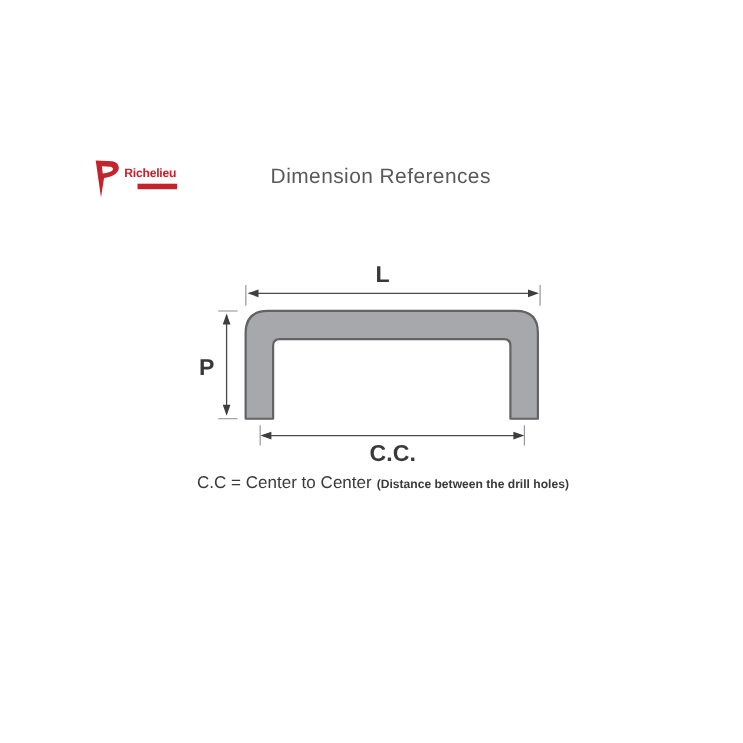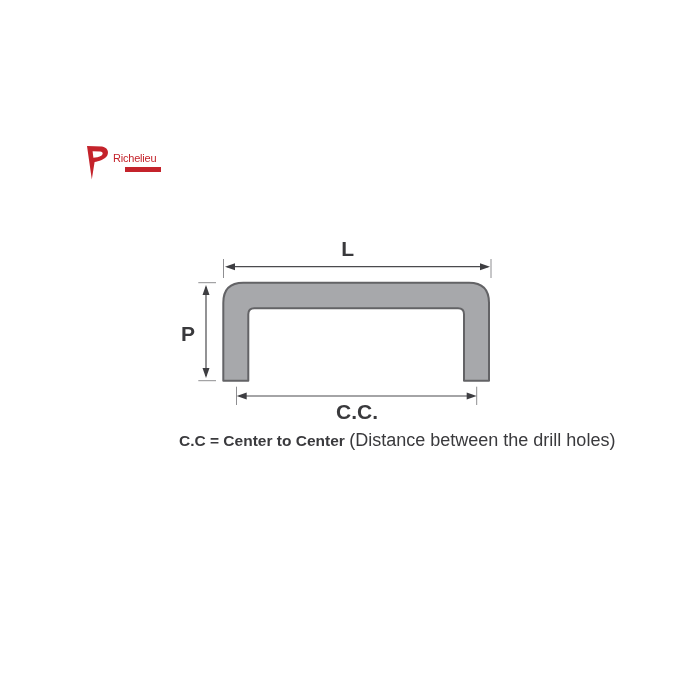--- a/index.html
+++ b/index.html
@@ -27,21 +27,21 @@
   .logo-mark {
     position: absolute;
     left: 0;
     top: 0;
   }
   .logo-brand {
     position: absolute;
     left: 28px;
     top: 7px;
     font-size: 11px;
-    font-weight: 400;
+    font-weight: 700;
     letter-spacing: -0.2px;
     color: #c4232b;
     white-space: nowrap;
   }
   .logo-tagline-bar {
     position: absolute;
     left: 40px;
     top: 22px;
     width: 36px;
     height: 5px;
@@ -99,41 +99,42 @@
     top: 430px;
     color: #3a3a3d;
   }
   .legend-line {
     height: 20.5px;
     line-height: 20.5px;
     white-space: nowrap;
   }
   .legend-term {
     font-size: 15.5px;
-    font-weight: 700;
+    font-weight: 400;
   }
   .legend-note {
-    font-size: 18px;
-    font-weight: 400;
+    font-size: 11px;
+    font-weight: 700;
   }
 </style>
 </head>
 <body>
 
 <div class="canvas">
 
   <div class="logo">
     <svg class="logo-mark" width="25" height="36" viewBox="0 0 25 36" aria-hidden="true">
       <path fill="#c4232b" fill-rule="evenodd" d="M2,1 L17,1.6 C22,2.4 24.2,6.6 22.4,10.2 C20.2,14.4 13.6,16.2 9.6,16.9 L6.8,34.5 Z
                M7.6,6.2 L15.2,6.6 C18,7 18.4,9.2 16.6,10.4 C14.4,11.9 10.4,12.5 8.4,12.7 Z"></path>
     </svg>
     <span class="logo-brand">Richelieu</span>
     <span class="logo-tagline-bar"></span>
   </div>
 
+  <h1 class="page-title">Dimension References</h1>
 
   <svg class="diagram" width="380" height="210" viewBox="0 0 380 210">
 
     <path class="handle-body" d="M63.3,152.7 V74.7 Q63.3,54.7 83.3,54.7 H309 Q329,54.7 329,74.7 V152.7
              H304 V86.3 Q304,80.3 298,80.3 H94.3 Q88.3,80.3 88.3,86.3 V152.7 Z"></path>
 
     <g>
       <line class="ext-tick" x1="63.5" y1="31" x2="63.5" y2="50"></line>
       <line class="ext-tick" x1="331" y1="31" x2="331" y2="50"></line>
       <line class="dim-line" x1="67" y1="38.7" x2="328" y2="38.7"></line>

